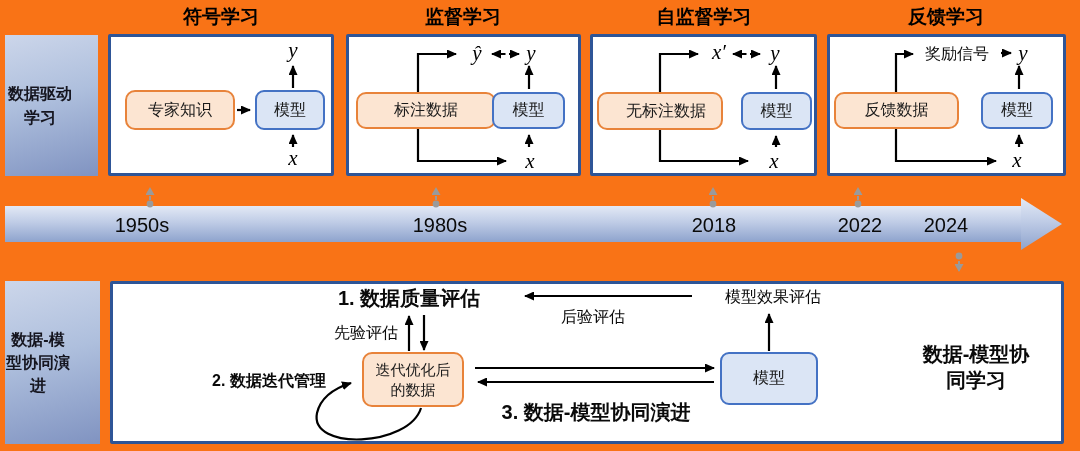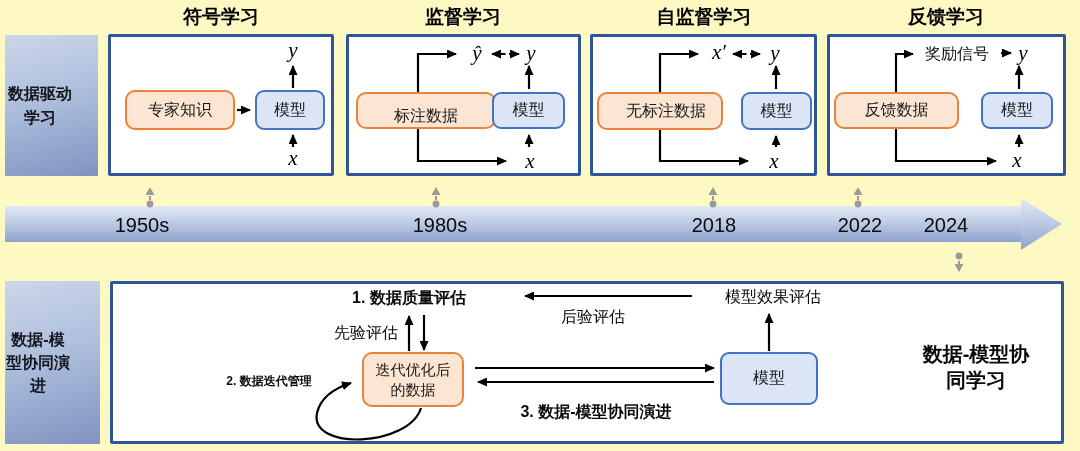--- a/index.html
+++ b/index.html
@@ -1,34 +1,34 @@
 <!DOCTYPE html>
 <html><head>
 <meta charset="utf-8">
 <style>
   html,body{margin:0;padding:0;background:#fff;}
-  .canvas{position:relative;width:1080px;height:451px;background:#fef9c3;
+  .canvas{position:relative;width:1080px;height:451px;background:#f97316;
           font-family:"Liberation Sans","DejaVu Sans",sans-serif;color:#111;overflow:hidden;}
   .abs{position:absolute;}
   .ctr{transform:translate(-50%,-50%);white-space:nowrap;}
   .side{background:linear-gradient(165deg,#ccd6ea 0%,#aebfdd 45%,#8093c1 100%);
         color:#15151f;font-weight:700;font-size:16px;line-height:1.45;
         display:flex;align-items:center;justify-content:flex-start;text-align:center;}
   .side span{display:block;word-break:break-all;text-align:center;}
   .panel{border:3.5px solid #2e5597;background:#fff;box-sizing:border-box;border-radius:2px;}
   .ptitle{font-weight:700;font-size:19px;color:#000;}
   .obox{background:#fce5d2;border:2.5px solid #e8833a;border-radius:10px;box-sizing:border-box;
         display:flex;align-items:center;justify-content:center;font-size:16px;color:#1a1a1a;}
   .bbox{background:#dbe5f5;border:2.5px solid #4472c4;border-radius:9px;box-sizing:border-box;
         display:flex;align-items:center;justify-content:center;font-size:16px;color:#1a1a1a;}
   .mathv{font-family:"Liberation Serif","DejaVu Serif",serif;font-style:italic;font-size:21px;color:#000;}
   .yearlbl{font-size:20px;color:#0a0a0a;}
   .lab16{font-size:16px;color:#0a0a0a;}
-  .bold16{font-size:12px;font-weight:700;color:#0a0a0a;}
-  .bold17{font-size:16px;font-weight:700;color:#0a0a0a;}
+  .bold16{font-size:16px;font-weight:700;color:#0a0a0a;}
+  .bold17{font-size:20px;font-weight:700;color:#0a0a0a;}
   .headline{font-size:20px;font-weight:700;line-height:1.3;color:#0a0a0a;
             word-break:break-all;text-align:center;}
   .wrapbox{word-break:break-all;text-align:center;line-height:1.3;}
   svg.overlay{position:absolute;left:0;top:0;pointer-events:none;}
 </style>
 </head>
 <body>
 
 <div class="canvas">
 
@@ -51,21 +51,21 @@
 
   <div class="abs obox" style="left:125px;top:90px;width:110px;height:40px;">
       <span>专家知识</span>
     </div>
   <div class="abs bbox" style="left:255px;top:90px;width:70px;height:40px;">
       <span>模型</span>
     </div>
   <div class="abs ctr mathv" style="left:293px;top:50px;">y</div>
   <div class="abs ctr mathv" style="left:293px;top:158px;">x</div>
 
-  <div class="abs obox" style="left:356px;top:92px;width:140px;height:37px;align-items:flex-end;">
+  <div class="abs obox" style="left:356px;top:92px;width:140px;height:37px;">
       <span>标注数据</span>
     </div>
   <div class="abs bbox" style="left:492px;top:92px;width:73px;height:37px;">
       <span>模型</span>
     </div>
   <div class="abs ctr mathv" style="left:477px;top:53px;">ŷ</div>
   <div class="abs ctr mathv" style="left:531px;top:53px;">y</div>
   <div class="abs ctr mathv" style="left:530px;top:161px;">x</div>
 
   <div class="abs obox" style="left:597px;top:92px;width:126px;height:38px;padding-left:12px;">

